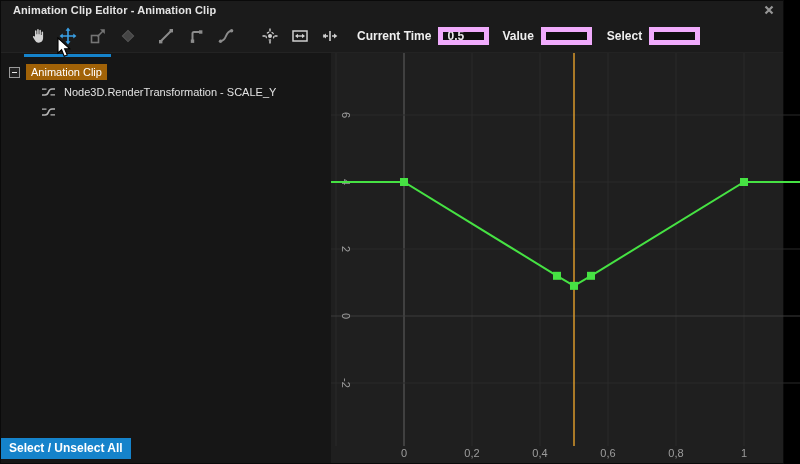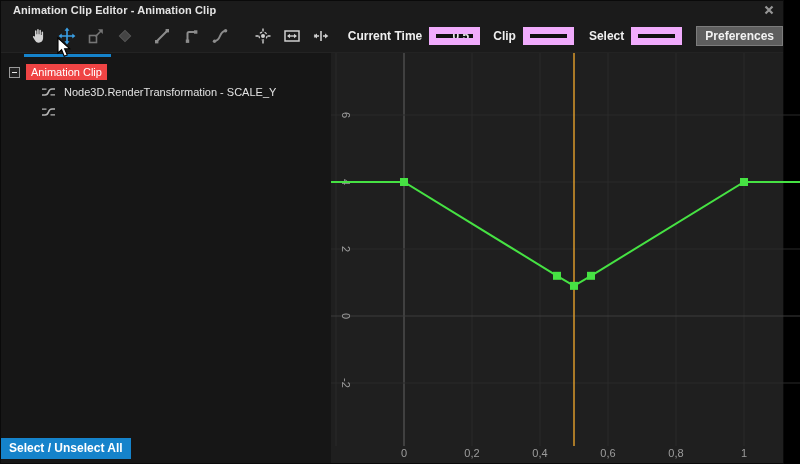--- a/index.html
+++ b/index.html
@@ -12,33 +12,33 @@
   .titlebar .title { font-weight:700; color:#e3e3e3; font-size:11px; letter-spacing:.1px; }
   .titlebar .close { margin-left:auto; width:16px; height:14px; display:flex; align-items:center; justify-content:center; cursor:pointer; }
 
   
   .toolbar { height:34px; background:#1b1b1b; display:flex; align-items:center; padding-left:24px; flex:0 0 auto; border-bottom:1px solid #232323; }
   .tool { width:26px; height:26px; display:flex; align-items:center; justify-content:center; border-radius:2px; margin-right:4px; }
   .tool.gap { margin-left:8px; }
   .tool.gap2 { margin-left:14px; }
   .fieldgroup { display:flex; align-items:center; margin-left:10px; }
   .fieldlabel { font-weight:700; color:#efefef; font-size:12px; margin-right:7px; white-space:nowrap; }
-  .fieldinput { width:51px; height:18px; background:#101010; border:7px solid #f0abfc; color:#e8e8e8; font-family:"Liberation Sans",sans-serif; font-size:12px; font-weight:700; padding:0 4px; outline:none;text-align:right; }
+  .fieldinput { width:51px; height:18px; background:#101010; border:5px solid #f0abfc; color:#e8e8e8; font-family:"Liberation Sans",sans-serif; font-size:12px; font-weight:700; padding:0 4px; outline:none; }
   .prefs { margin-left:14px; height:20px; background:#5e5e5e; border:1px solid #7c7c7c; color:#f2f2f2; font-family:"Liberation Sans",sans-serif; font-size:12px; font-weight:700; padding:0 8px; cursor:pointer; }
 
   
   .main { flex:1 1 auto; display:flex; position:relative; min-height:0; }
   .treepanel { width:330px; background:#161616; position:relative; flex:0 0 auto; }
   .hscroll-thumb { position:absolute; left:23px; top:1px; width:87px; height:3px; background:#1583cb; }
   .tree { padding-top:9px; }
   .treerow { height:20px; display:flex; align-items:center; }
   .expander { width:11px; height:11px; margin-left:8px; background:#222; border:1px solid #9a9a9a; display:flex; align-items:center; justify-content:center; cursor:pointer; flex:0 0 auto; }
   .expander .minus { width:5px; height:1px; background:#e8e8e8; }
   .nodelabel { margin-left:6px; padding:2px 5px; color:#e2e2e2; white-space:nowrap; cursor:default; }
-  .nodelabel.sel { background:#ef4444; color:#fff; }
+  .nodelabel.sel { background:#a16207; color:#fff; }
   .curveicon { margin-left:40px; margin-right:3px; flex:0 0 auto; }
   .leaf .nodelabel { margin-left:0; }
   .selectall { position:absolute; left:0; bottom:4px; background:#1583cb; color:#fff; font-size:12px; font-weight:700; padding:3px 8px 4px 8px; cursor:pointer; font-family:"Liberation Sans",sans-serif; border:none; }
 
   .chartpanel { flex:1 1 auto; position:relative; background:#1f1f1f; }
   .chartpanel svg { position:absolute; left:0; top:0; }
 
   .cursor { position:absolute; left:56px; top:36px; width:18px; height:22px; pointer-events:none; z-index:50; }
 </style>
 </head>
@@ -122,28 +122,27 @@
         <path d="M2.7 10 L6 7.6 V12.4 Z" fill="#cfcfcf"></path>
         <path d="M17.3 10 L14 7.6 V12.4 Z" fill="#cfcfcf"></path>
       </svg>
     </div>
 
     <div class="fieldgroup">
       <span class="fieldlabel">Current Time</span>
       <input class="fieldinput" type="text" value="0,5" style="">
     </div>
     <div class="fieldgroup" style="margin-left:13px">
-      <span class="fieldlabel">Clip</span>
+      <span class="fieldlabel">Value</span>
       <input class="fieldinput" type="text" value="" style="">
     </div>
     <div class="fieldgroup" style="margin-left:15px">
       <span class="fieldlabel">Select</span>
       <input class="fieldinput" type="text" value="" style="">
     </div>
-    <button class="prefs">Preferences</button>
   </div>
 
   <div class="main">
 
     <div class="treepanel">
       <div class="hscroll-thumb"></div>
       <div class="tree">
         <div class="treerow">
           <span class="expander">
               <span class="minus"></span>

